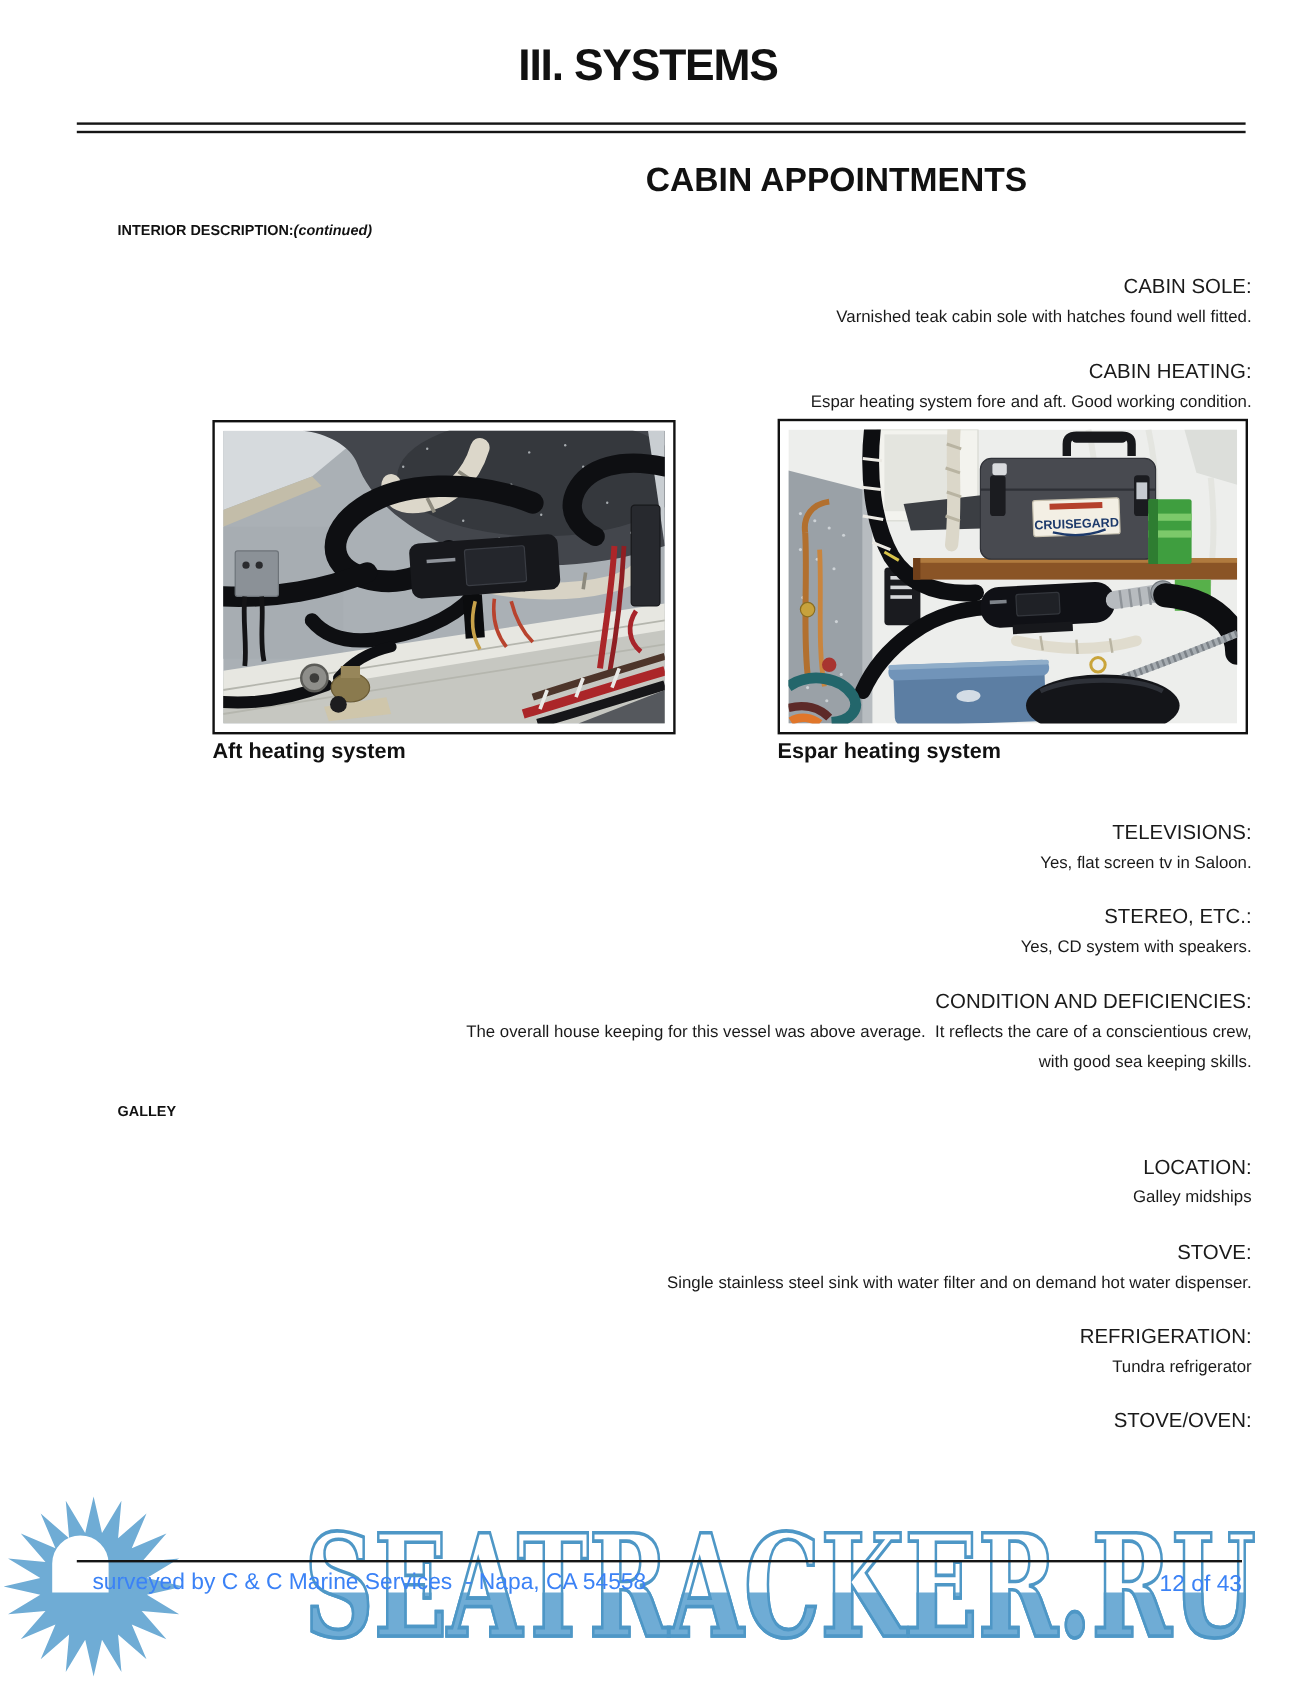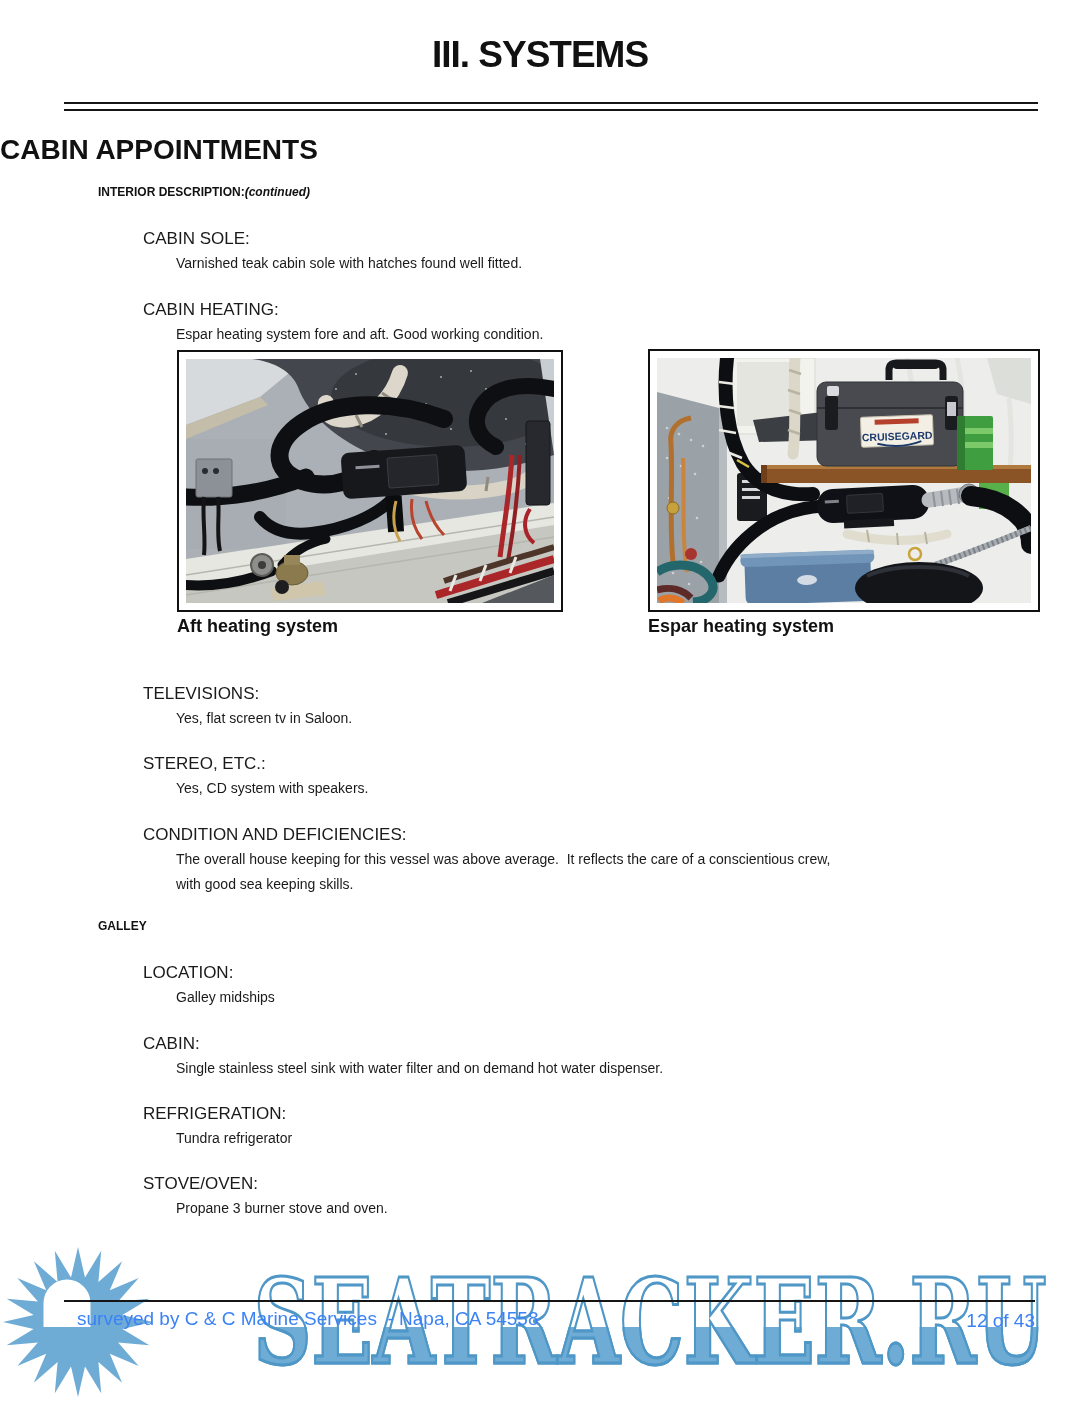--- a/index.html
+++ b/index.html
@@ -2,25 +2,25 @@
 <html><head>
 <meta charset="utf-8">
 <style>
   html,body{margin:0;padding:0;background:#ffffff;}
   .page{position:relative;width:1080px;height:1402px;background:#ffffff;overflow:hidden;
         font-family:"Liberation Sans",sans-serif;color:#1a1a1a;}
   .doc-title{position:absolute;top:34px;left:0;width:1080px;text-align:center;
              font-size:37px;font-weight:bold;letter-spacing:-1px;color:#111;}
   .rule-double{position:absolute;top:102px;left:64px;width:974px;height:5px;
                border-top:2px solid #151515;border-bottom:2px solid #151515;}
-  .section-title{position:absolute;top:134px;left:0;width:856px;text-align:left;
+  .section-title{position:absolute;top:134px;left:0;width:856px;text-align:right;
                  font-size:28px;font-weight:bold;color:#111;}
   .subheading{position:absolute;left:98px;font-size:12px;font-weight:bold;color:#111;white-space:pre;}
   .subheading .ital{font-style:italic;}
-  .sec{position:absolute;left:143px;width:900px;}
+  .sec{position:absolute;left:143px;width:900px;text-align:right;}
   .sec-label{font-size:17px;line-height:25px;white-space:pre;}
   .sec-line{font-size:14px;line-height:25px;margin-left:33px;white-space:pre;}
   .photo-frame{position:absolute;border:2px solid #111;background:#fff;padding:7px;box-sizing:border-box;}
   .photo-frame svg{display:block;}
   .caption{position:absolute;font-size:18px;font-weight:bold;text-align:left;color:#111;}
   .footer-rule{position:absolute;top:1300px;left:64px;width:971px;border-top:2px solid #151515;height:0;}
   .footer-text{position:absolute;font-size:19px;color:#3b82f6;white-space:pre;}
   .wm{position:absolute;top:1240px;left:0;pointer-events:none;}
   .wm-fill{fill:#6facd5;}
   .wm-outline{fill:#ffffff;stroke:#4e97c6;stroke-width:3px;}
@@ -232,32 +232,31 @@
   </div>
 
   <div class="subheading" style="top:919px">GALLEY</div>
 
   <div class="sec" style="top:960px">
     <div class="sec-label">LOCATION:</div>
     <div class="sec-line">Galley midships</div>
   </div>
 
   <div class="sec" style="top:1031px">
-    <div class="sec-label">CABIN:</div>
+    <div class="sec-label">STOVE:</div>
     <div class="sec-line">Single stainless steel sink with water filter and on demand hot water dispenser.</div>
   </div>
 
   <div class="sec" style="top:1101px">
     <div class="sec-label">REFRIGERATION:</div>
     <div class="sec-line">Tundra refrigerator</div>
   </div>
 
   <div class="sec" style="top:1171px">
     <div class="sec-label">STOVE/OVEN:</div>
-    <div class="sec-line">Propane 3 burner stove and oven.</div>
   </div>
 
   <svg class="wm" width="1080" height="162" viewBox="0 0 1080 162">
     <defs>
       <clipPath id="wm-lower">
           <rect x="0" y="87" width="1080" height="75"></rect>
         </clipPath>
     </defs>
     <g transform="translate(78,82)">
       <polygon class="wm-fill" points="0,-75 7,-44.4 23.2,-71.3 20.4,-40.1 44.1,-60.7 31.8,-31.8 60.7,-44.1 40.1,-20.4 71.3,-23.2 44.4,-7 75,0 44.4,7 71.3,23.2 40.1,20.4 60.7,44.1 31.8,31.8 44.1,60.7 20.4,40.1 23.2,71.3 7,44.4 0,75 -7,44.4 -23.2,71.3 -20.4,40.1 -44.1,60.7 -31.8,31.8 -60.7,44.1 -40.1,20.4 -71.3,23.2 -44.4,7 -75,0 -44.4,-7 -71.3,-23.2 -40.1,-20.4 -60.7,-44.1 -31.8,-31.8 -44.1,-60.7 -20.4,-40.1 -23.2,-71.3 -7,-44.4"></polygon>

